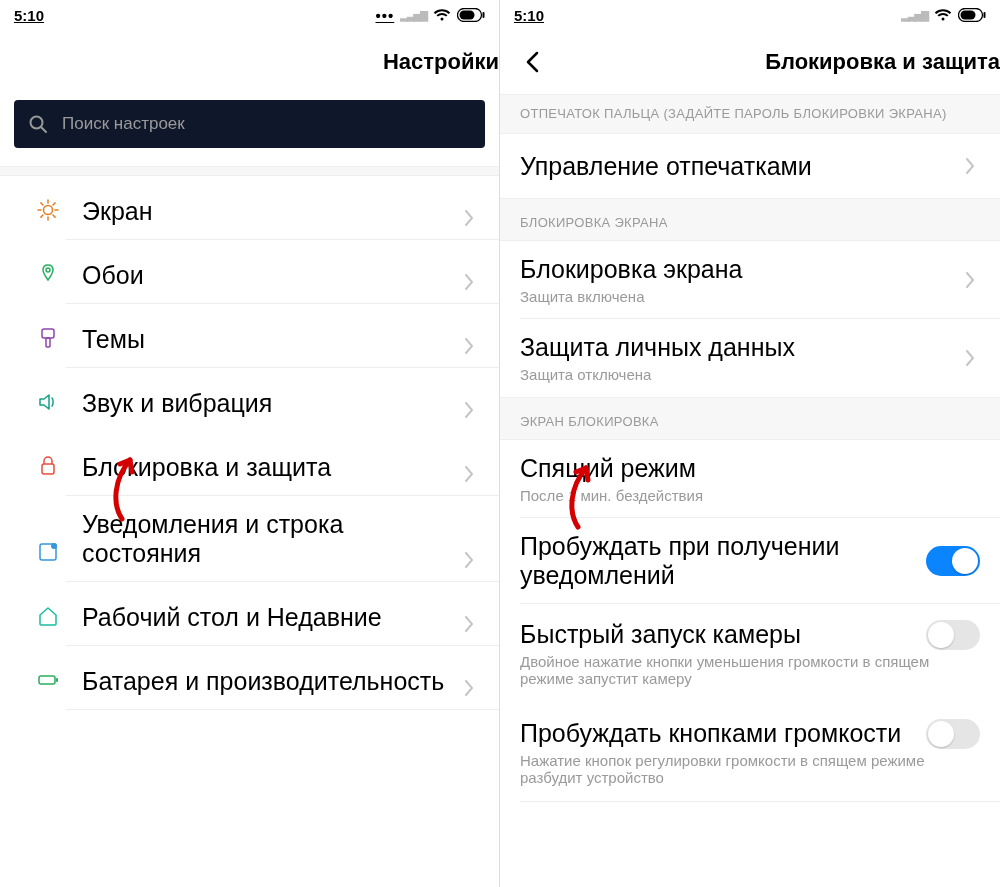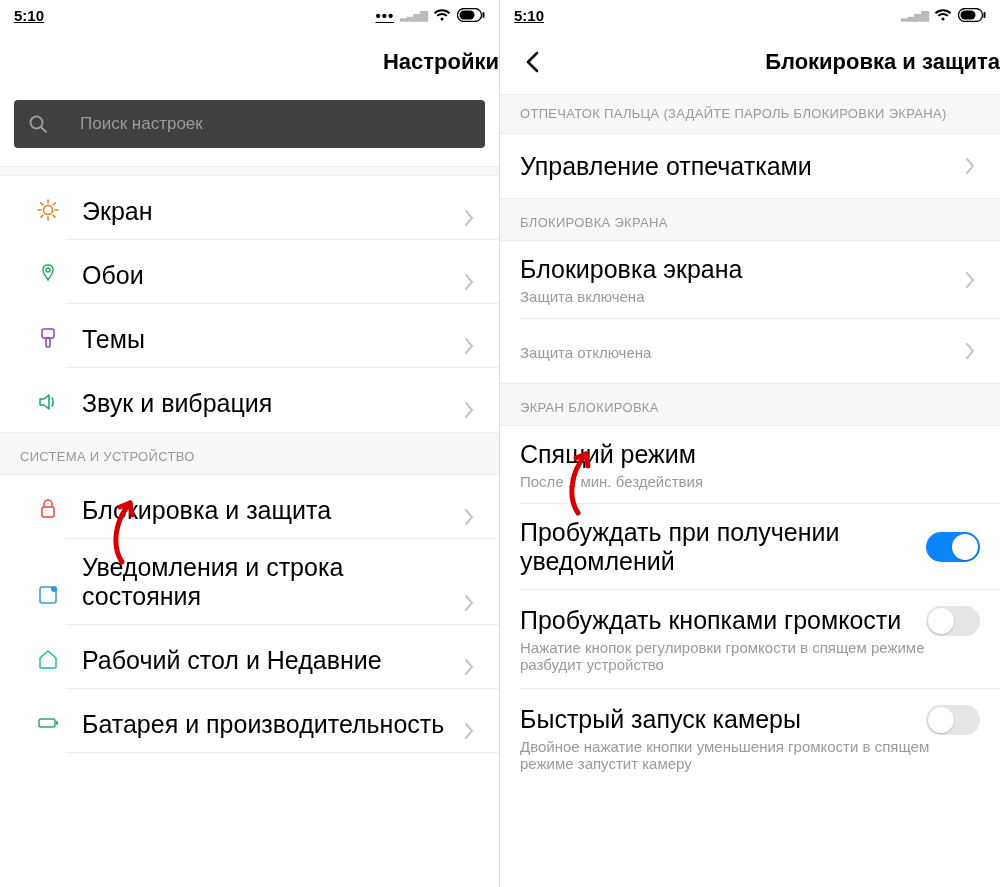--- a/index.html
+++ b/index.html
@@ -15,21 +15,21 @@
   .sig { color: #bbb; font-size: 10px; letter-spacing: -1px; }
   .wifi svg, .batt svg { display: block; }
   .dots { font-weight: bold; letter-spacing: 1px; }
 
   
   .header { height: 64px; display: flex; align-items: center; justify-content: flex-end; position: relative; }
   .header h1 { font-size: 22px; font-weight: 700; color: #000; }
   .back { position: absolute; left: 20px; top: 50%; transform: translateY(-50%); width: 24px; height: 24px; display: flex; align-items: center; justify-content: center; cursor: pointer; }
 
   
-  .search { margin: 6px 14px 18px; height: 48px; background: #404040; border-radius: 4px; display: flex; align-items: center; padding: 0 14px; gap: 32px; color: #9a9a9a; font-size: 17px; }
+  .search { margin: 6px 14px 18px; height: 48px; background: #0f172a; border-radius: 4px; display: flex; align-items: center; padding: 0 14px; gap: 14px; color: #9a9a9a; font-size: 17px; }
   .search svg { flex-shrink: 0; }
 
   
   .sect { padding: 16px 20px 10px; font-size: 13px; color: #9a9a9a; letter-spacing: 0.3px; background: #f7f7f7; border-top: 1px solid #eee; border-bottom: 1px solid #eee; }
   .sect.tight { padding-top: 10px; }
 
   .list { background: #fff; }
   .row { display: flex; align-items: center; min-height: 64px; padding: 14px 20px 14px 20px; position: relative; }
   .row.with-icon { padding-left: 36px; align-items: flex-end; }
   .row .iconbox { width: 46px; display: flex; align-items: center; justify-content: flex-start; flex-shrink: 0; }
@@ -164,21 +164,20 @@
             <span class="title">Звук и вибрация</span>
           </div>
         <div class="chev">
             <svg width="9" height="16" viewBox="0 0 9 16">
               <path d="M1 1l6 7-6 7" fill="none" stroke="#c5c5c5" stroke-width="2" stroke-linecap="round"></path>
             </svg>
           </div>
       </div>
     </div>
 
-    <div class="sect">СИСТЕМА И УСТРОЙСТВО</div>
 
     <div class="list" style="position:relative;">
       <div class="row with-icon sep">
         <div class="iconbox">
             <span><svg width="24" height="24" viewBox="0 0 24 24">
                 <rect x="6" y="10" width="12" height="10" rx="2" fill="none" stroke="#e74c3c" stroke-width="1.5"></rect>
                 <path d="M8 10V7a4 4 0 018 0v3" fill="none" stroke="#e74c3c" stroke-width="1.5"></path>
               </svg></span>
           </div>
         <div class="body">
@@ -298,20 +297,21 @@
           <span class="sub">Защита включена</span>
         </div>
         <div class="chev">
             <svg width="9" height="16" viewBox="0 0 9 16">
               <path d="M1 1l6 7-6 7" fill="none" stroke="#c5c5c5" stroke-width="2" stroke-linecap="round"></path>
             </svg>
           </div>
       </div>
       <div class="row">
         <div class="body">
+          <span class="title">Защита личных данных</span>
           <span class="sub">Защита отключена</span>
         </div>
         <div class="chev">
             <svg width="9" height="16" viewBox="0 0 9 16">
               <path d="M1 1l6 7-6 7" fill="none" stroke="#c5c5c5" stroke-width="2" stroke-linecap="round"></path>
             </svg>
           </div>
       </div>
     </div>
 
@@ -327,35 +327,35 @@
       <div class="row sep-full">
         <div class="body">
           <span class="title">Пробуждать при получении уведомлений</span>
         </div>
         <div class="right-col">
           <div class="toggle on">
               <div class="knob"></div>
             </div>
         </div>
       </div>
-      <div class="row sep-full" style="align-items:flex-start; padding-top:16px; padding-bottom:16px;">
-        <div class="body">
-          <span class="title">Пробуждать кнопками громкости</span>
-          <span class="sub">Нажатие кнопок регулировки громкости в спящем режиме разбудит устройство</span>
+      <div class="row" style="align-items:flex-start; padding-top:16px; padding-bottom:16px;">
+        <div class="body">
+          <span class="title">Быстрый запуск камеры</span>
+          <span class="sub">Двойное нажатие кнопки уменьшения громкости в спящем режиме запустит камеру</span>
         </div>
         <div class="right-col">
           <div class="toggle off">
               <div class="knob"></div>
             </div>
         </div>
       </div>
-      <div class="row" style="align-items:flex-start; padding-top:16px; padding-bottom:16px;">
-        <div class="body">
-          <span class="title">Быстрый запуск камеры</span>
-          <span class="sub">Двойное нажатие кнопки уменьшения громкости в спящем режиме запустит камеру</span>
+      <div class="row sep-full" style="align-items:flex-start; padding-top:16px; padding-bottom:16px;">
+        <div class="body">
+          <span class="title">Пробуждать кнопками громкости</span>
+          <span class="sub">Нажатие кнопок регулировки громкости в спящем режиме разбудит устройство</span>
         </div>
         <div class="right-col">
           <div class="toggle off">
               <div class="knob"></div>
             </div>
         </div>
       </div>
 
       <svg class="arrow" style="left:48px; top:22px;" width="60" height="70" viewBox="0 0 60 70">
         <path d="M30 65 C 20 50, 22 25, 38 6" fill="none" stroke="#d40000" stroke-width="5" stroke-linecap="round"></path>

